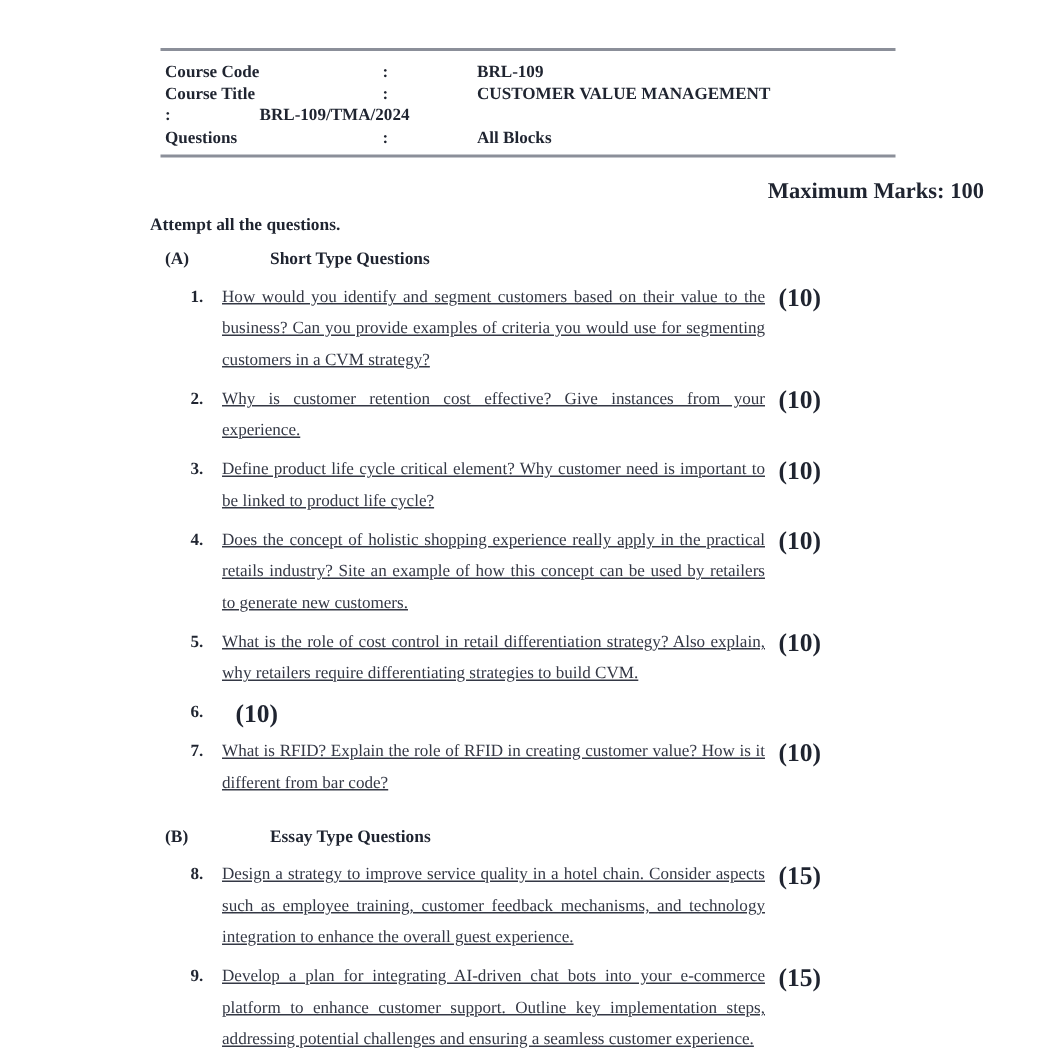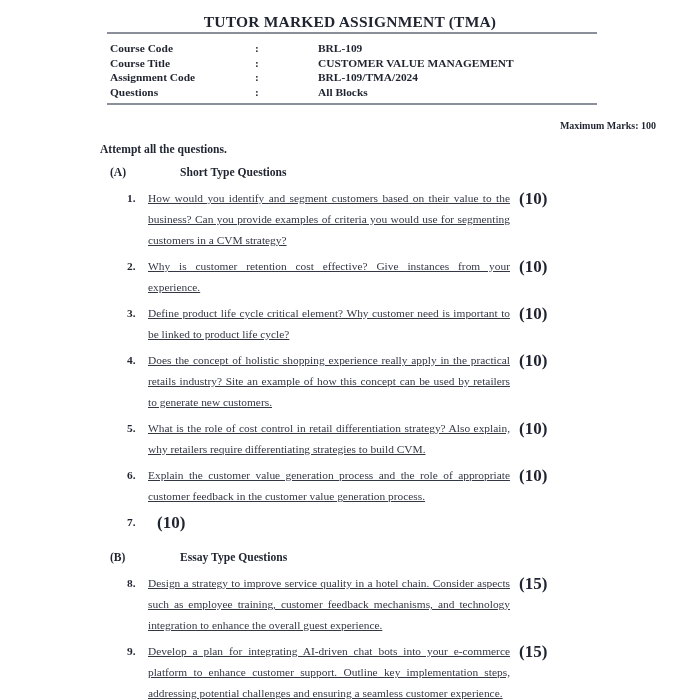--- a/index.html
+++ b/index.html
@@ -67,21 +67,21 @@
   .info-value { flex: 1 1 auto; }
 
   
   .max-marks {
     position: absolute;
     top: 120px;
     left: 0;
     width: 656px;
     text-align: right;
     font-weight: bold;
-    font-size: 10px;
+    font-size: 15px;
     color: #1f2430;
   }
 
   
   .instruction {
     position: absolute;
     top: 143px;
     left: 100px;
     font-weight: bold;
     font-size: 11.6px;
@@ -145,37 +145,35 @@
     white-space: nowrap;
   }
 
   .section-gap { height: 13px; }
 </style>
 </head>
 <body>
 
 <div class="page">
 
-  <h1 class="doc-title">TUTOR MARKED ASSIGNMENT (TMA)</h1>
 
   <div class="rule top"></div>
 
   <div class="info-block">
     <div class="info-row">
       <span class="info-label">Course Code</span>
       <span class="info-colon">:</span>
       <span class="info-value">BRL-109</span>
     </div>
     <div class="info-row">
       <span class="info-label">Course Title</span>
       <span class="info-colon">:</span>
       <span class="info-value">CUSTOMER VALUE MANAGEMENT</span>
     </div>
     <div class="info-row">
-      <span class="info-label">Assignment Code</span>
       <span class="info-colon">:</span>
       <span class="info-value">BRL-109/TMA/2024</span>
     </div>
     <div class="info-row">
       <span class="info-label">Questions</span>
       <span class="info-colon">:</span>
       <span class="info-value">All Blocks</span>
     </div>
   </div>
 
@@ -213,25 +211,25 @@
         <span class="q-text">Does the concept of holistic shopping experience really apply in the practical retails industry? Site an example of how this concept can be used by retailers to generate new customers.</span>
         <span class="q-marks">(10)</span>
       </div>
       <div class="q-row">
         <span class="q-num">5.</span>
         <span class="q-text">What is the role of cost control in retail differentiation strategy? Also explain, why retailers require differentiating strategies to build CVM.</span>
         <span class="q-marks">(10)</span>
       </div>
       <div class="q-row">
         <span class="q-num">6.</span>
-        <span class="q-text">Explain the customer value generation process and the role of appropriate customer feedback in the customer value generation process.</span>
         <span class="q-marks">(10)</span>
       </div>
       <div class="q-row">
         <span class="q-num">7.</span>
+        <span class="q-text">What is RFID? Explain the role of RFID in creating customer value? How is it different from bar code?</span>
         <span class="q-marks">(10)</span>
       </div>
     </div>
 
     <div class="section-gap"></div>
 
     <div class="section-head">
       <span class="section-letter">(B)</span>
       <span class="section-label">Essay Type Questions</span>
     </div>

